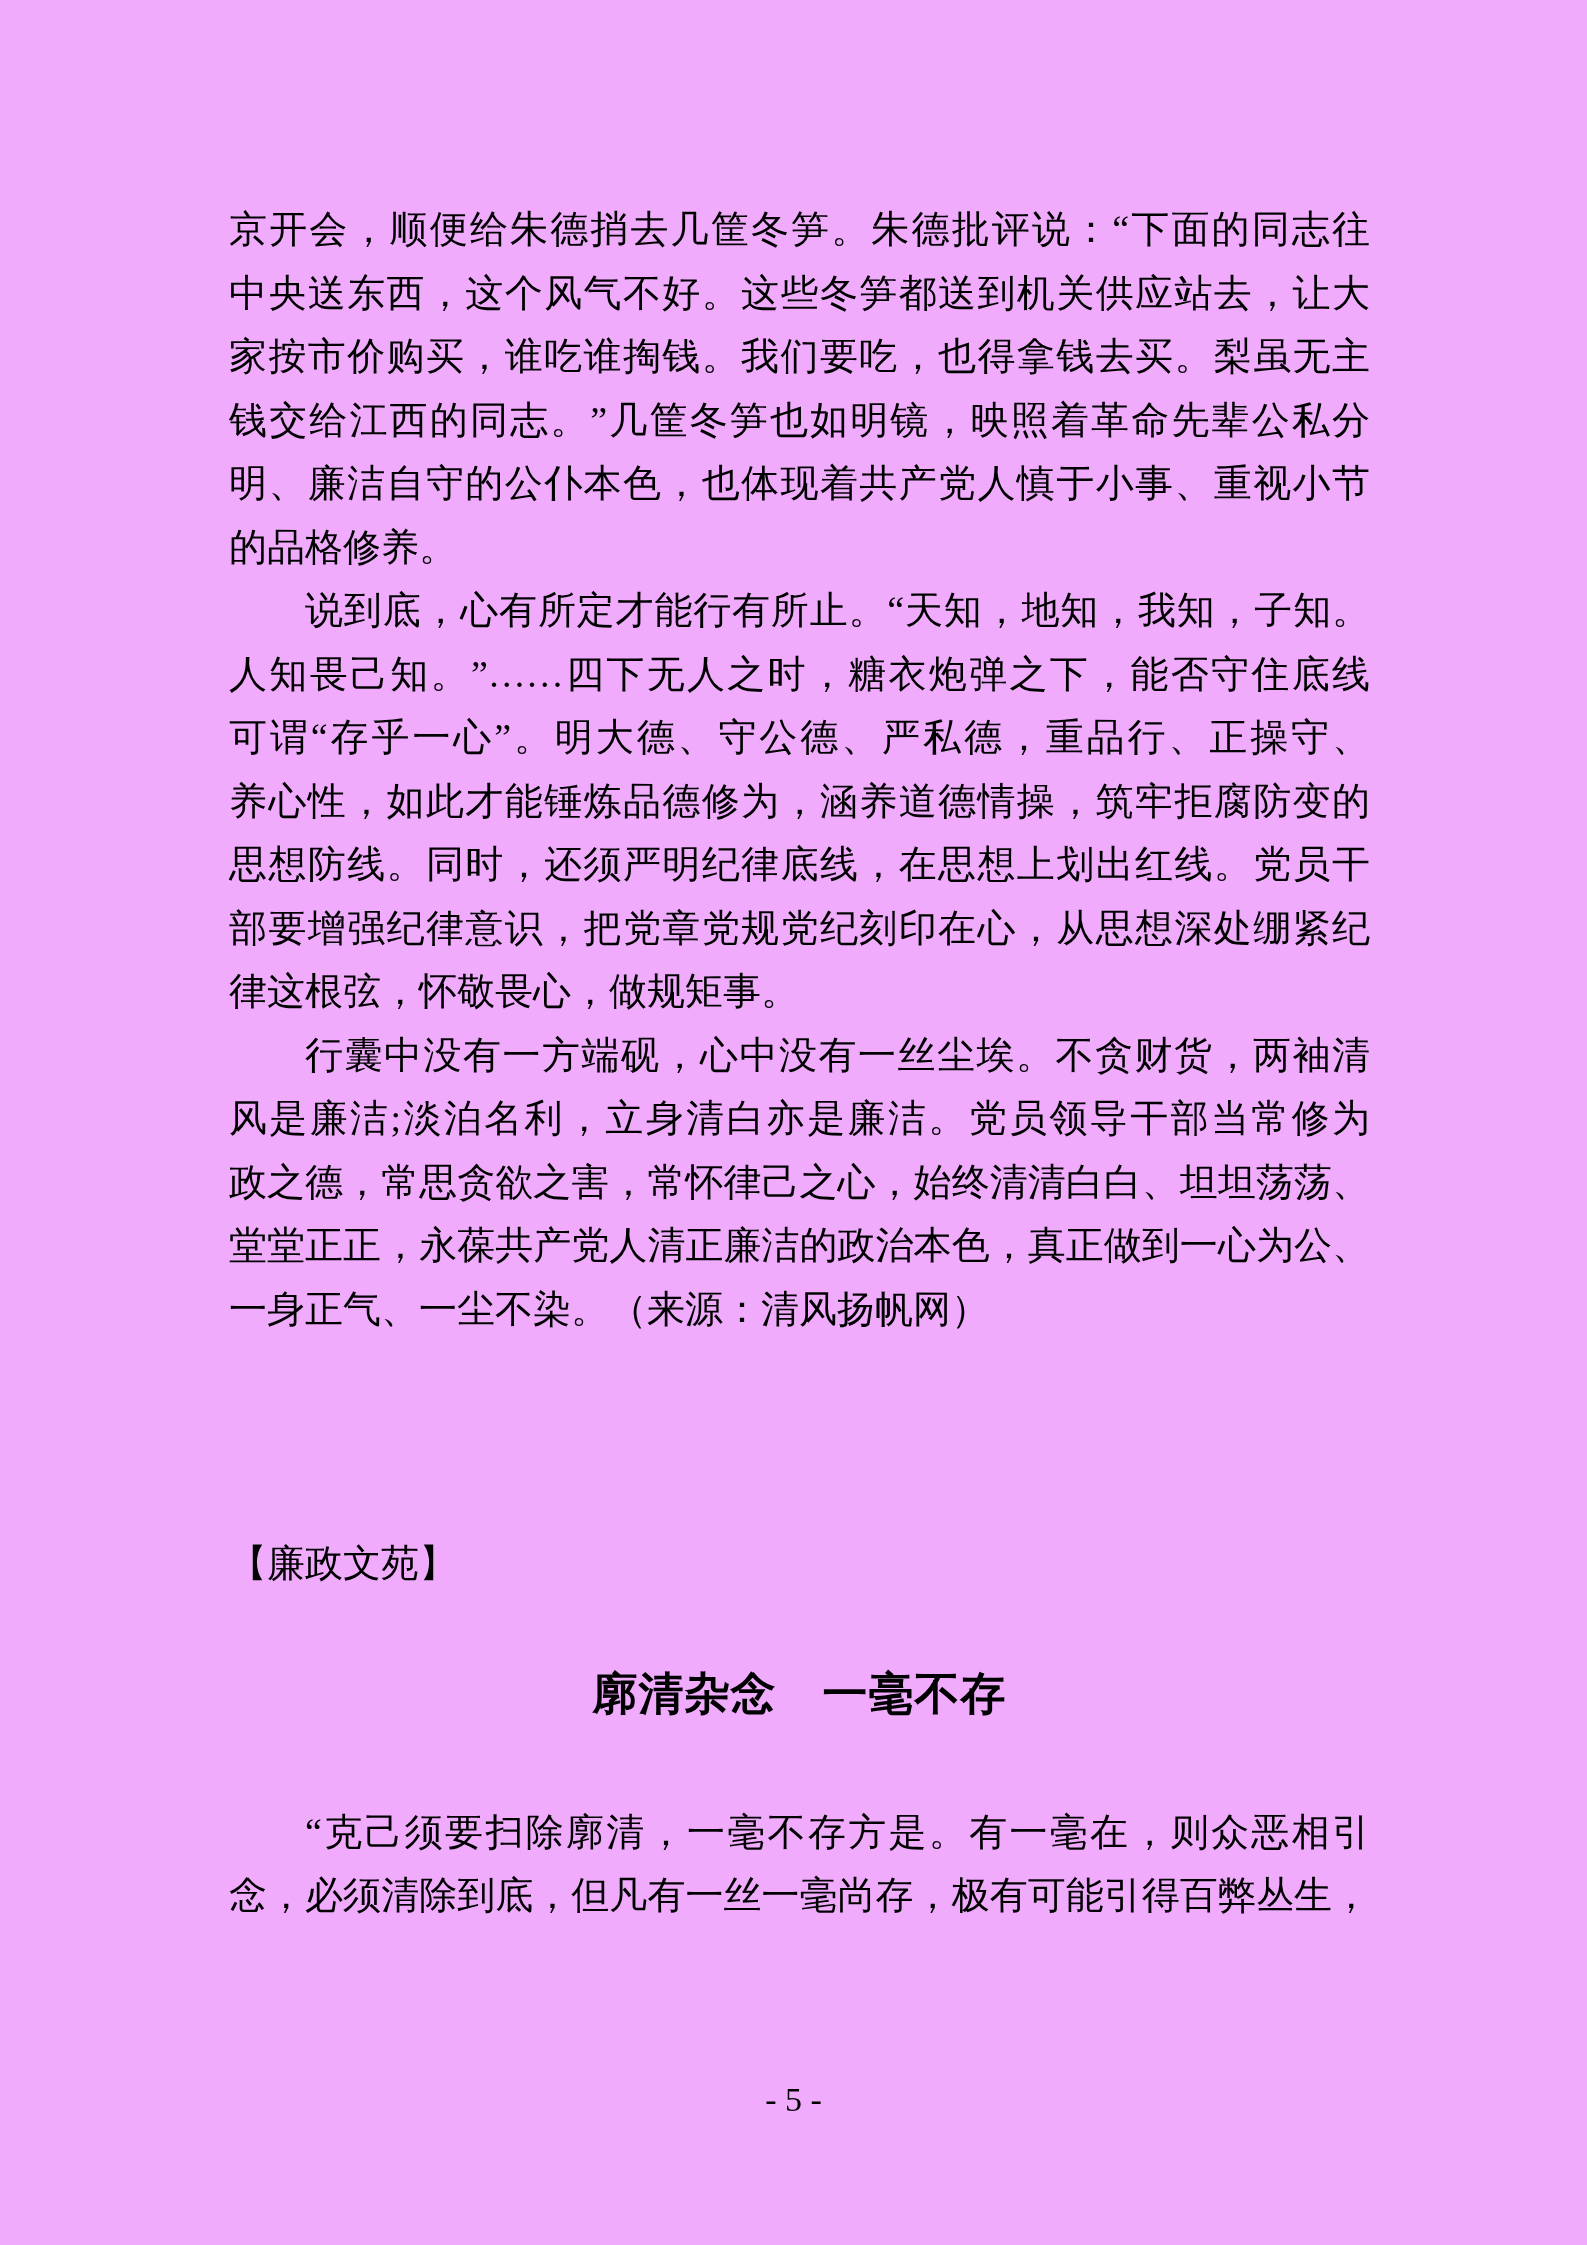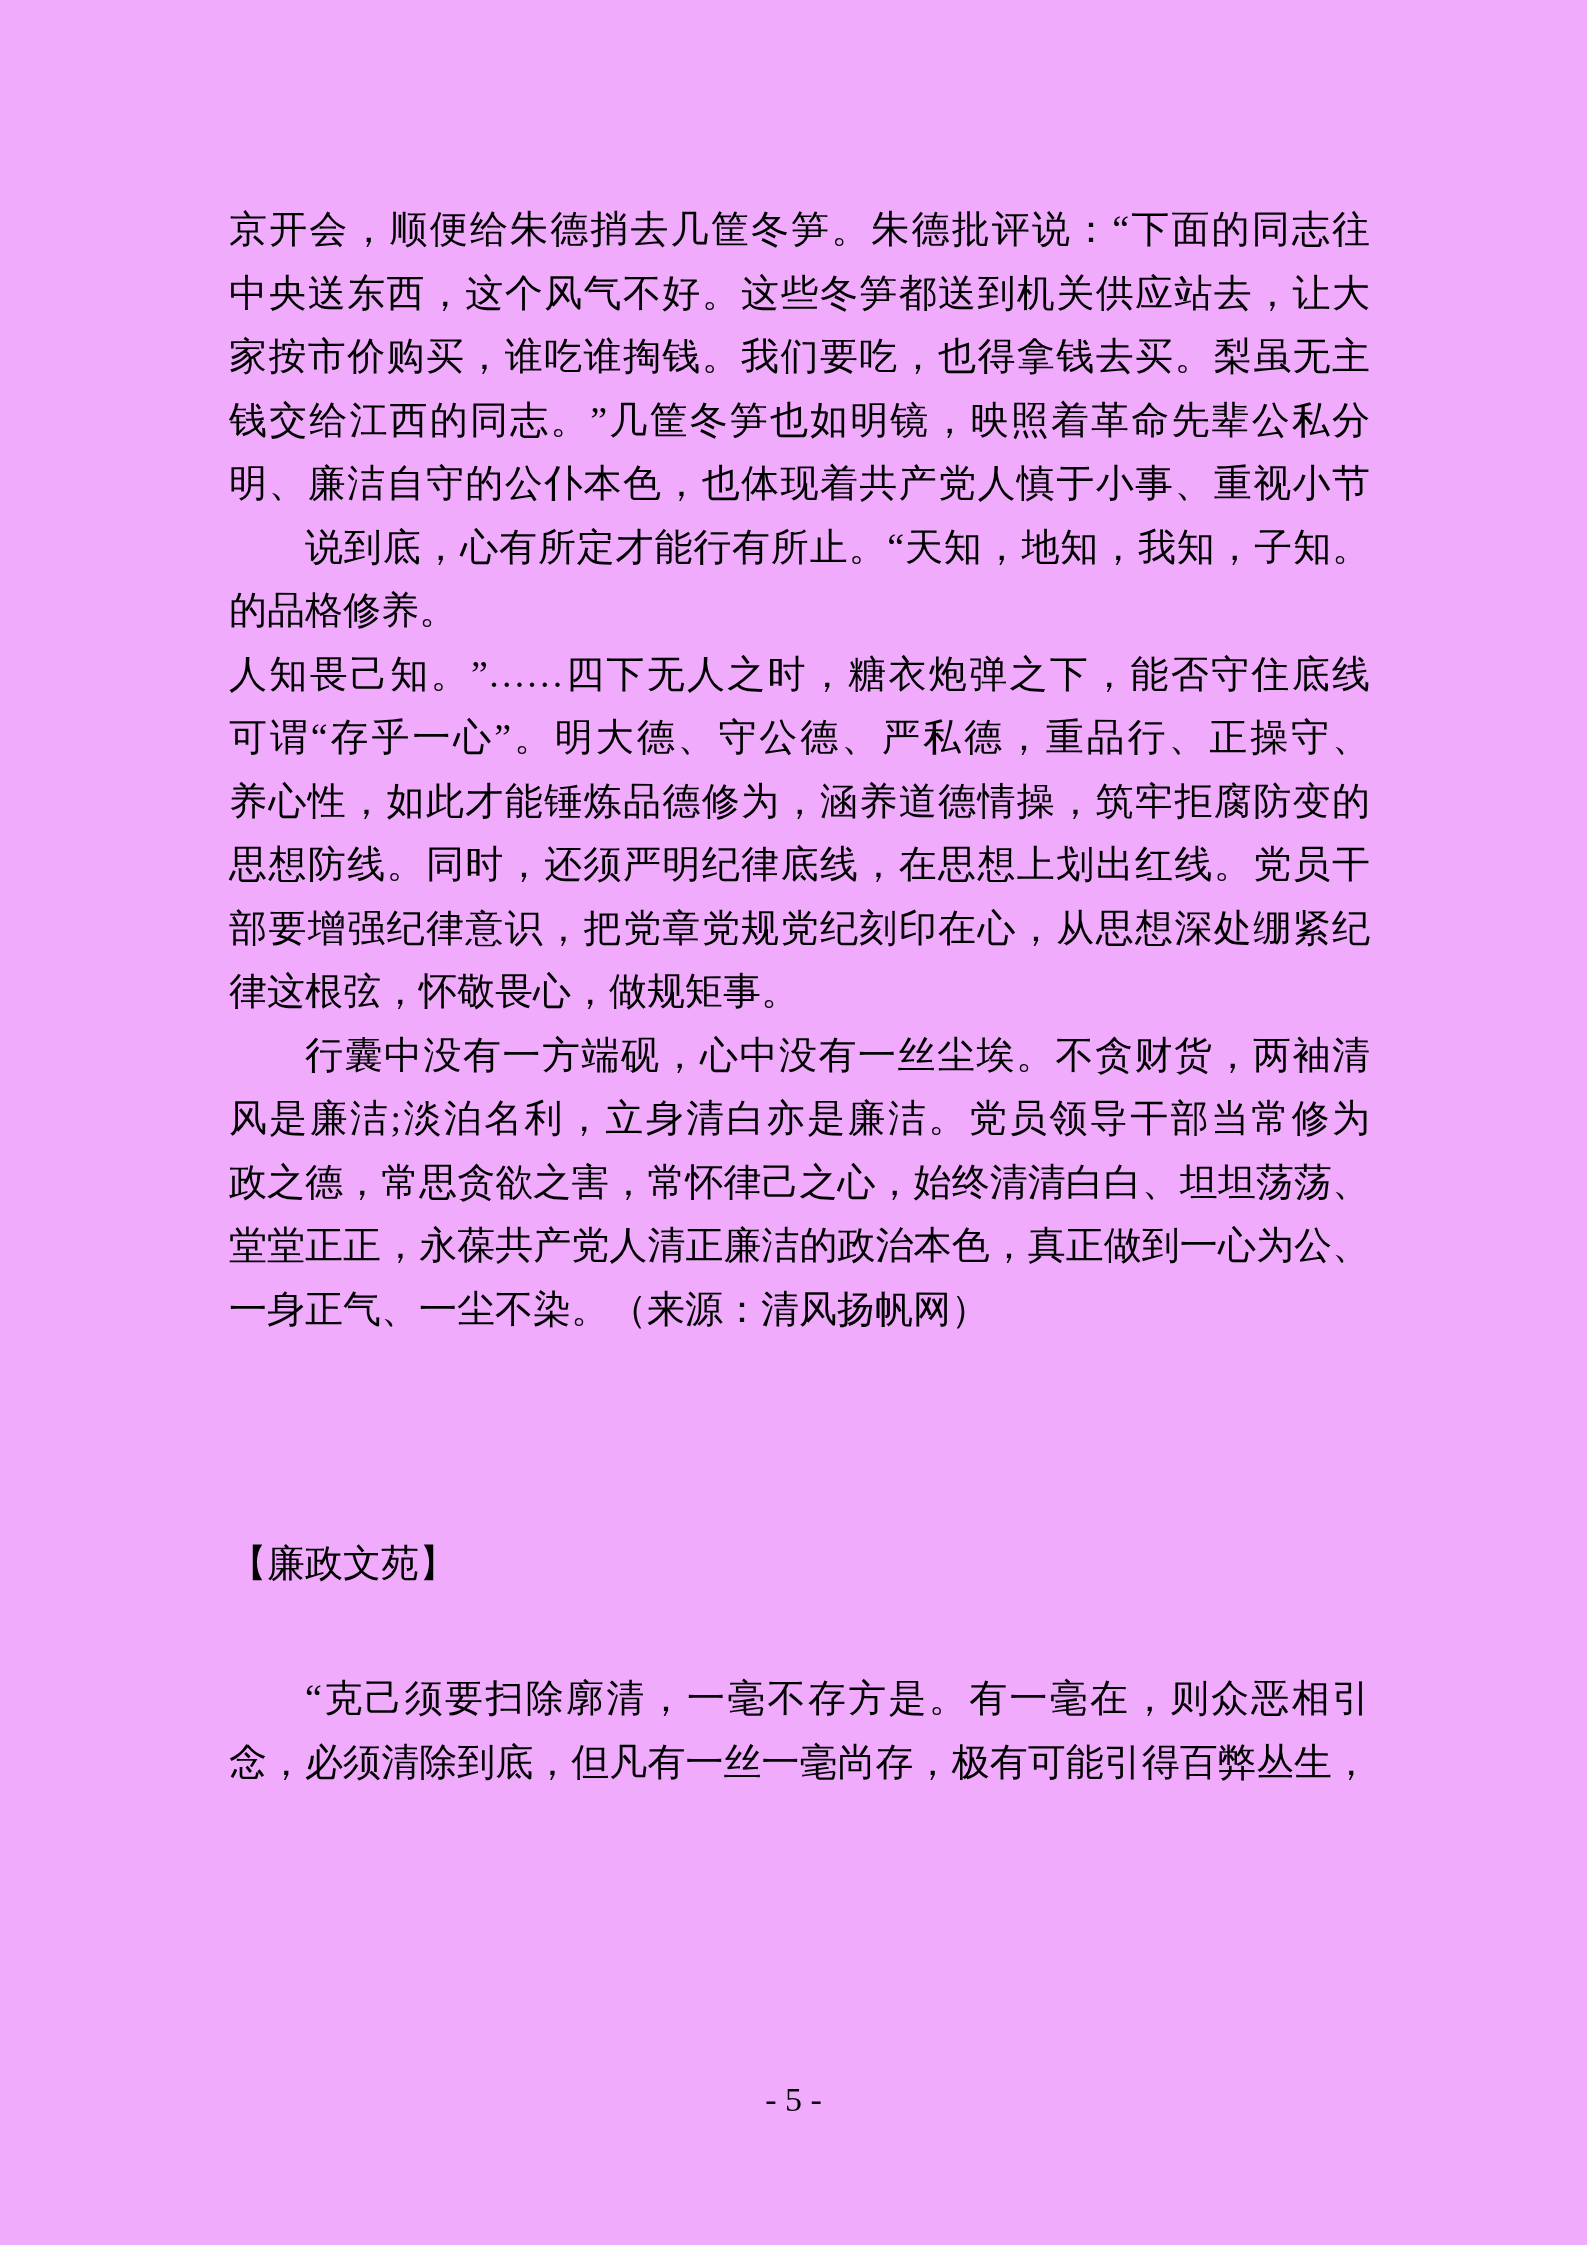--- a/index.html
+++ b/index.html
@@ -56,38 +56,39 @@
 <body>
 
 <div class="page">
   <div class="text-col">
 
     <div class="line">京开会，顺便给朱德捎去几筐冬笋。朱德批评说：“下面的同志往</div>
     <div class="line">中央送东西，这个风气不好。这些冬笋都送到机关供应站去，让大</div>
     <div class="line">家按市价购买，谁吃谁掏钱。我们要吃，也得拿钱去买。梨虽无主</div>
     <div class="line">钱交给江西的同志。”几筐冬笋也如明镜，映照着革命先辈公私分</div>
     <div class="line">明、廉洁自守的公仆本色，也体现着共产党人慎于小事、重视小节</div>
+    <div class="line para-end">的品格修养。</div>
+
     <div class="line indent">说到底，心有所定才能行有所止。“天知，地知，我知，子知。</div>
-
-    <div class="line para-end">的品格修养。</div>
     <div class="line">人知畏己知。”……四下无人之时，糖衣炮弹之下，能否守住底线</div>
     <div class="line">可谓“存乎一心”。明大德、守公德、严私德，重品行、正操守、</div>
     <div class="line">养心性，如此才能锤炼品德修为，涵养道德情操，筑牢拒腐防变的</div>
     <div class="line">思想防线。同时，还须严明纪律底线，在思想上划出红线。党员干</div>
     <div class="line">部要增强纪律意识，把党章党规党纪刻印在心，从思想深处绷紧纪</div>
     <div class="line para-end">律这根弦，怀敬畏心，做规矩事。</div>
 
     <div class="line indent">行囊中没有一方端砚，心中没有一丝尘埃。不贪财货，两袖清</div>
     <div class="line">风是廉洁;淡泊名利，立身清白亦是廉洁。党员领导干部当常修为</div>
     <div class="line">政之德，常思贪欲之害，常怀律己之心，始终清清白白、坦坦荡荡、</div>
     <div class="line">堂堂正正，永葆共产党人清正廉洁的政治本色，真正做到一心为公、</div>
     <div class="line para-end">一身正气、一尘不染。（来源：清风扬帆网）</div>
 
     <div class="line sec-header gap-3">【廉政文苑】</div>
 
+    <div class="title">廓清杂念　一毫不存</div>
 
     <div class="line indent gap-title">“克己须要扫除廓清，一毫不存方是。有一毫在，则众恶相引</div>
     <div class="line">念，必须清除到底，但凡有一丝一毫尚存，极有可能引得百弊丛生，</div>
 
   </div>
 
   <div class="page-number">- 5 -</div>
 </div>
 
 </body></html>

